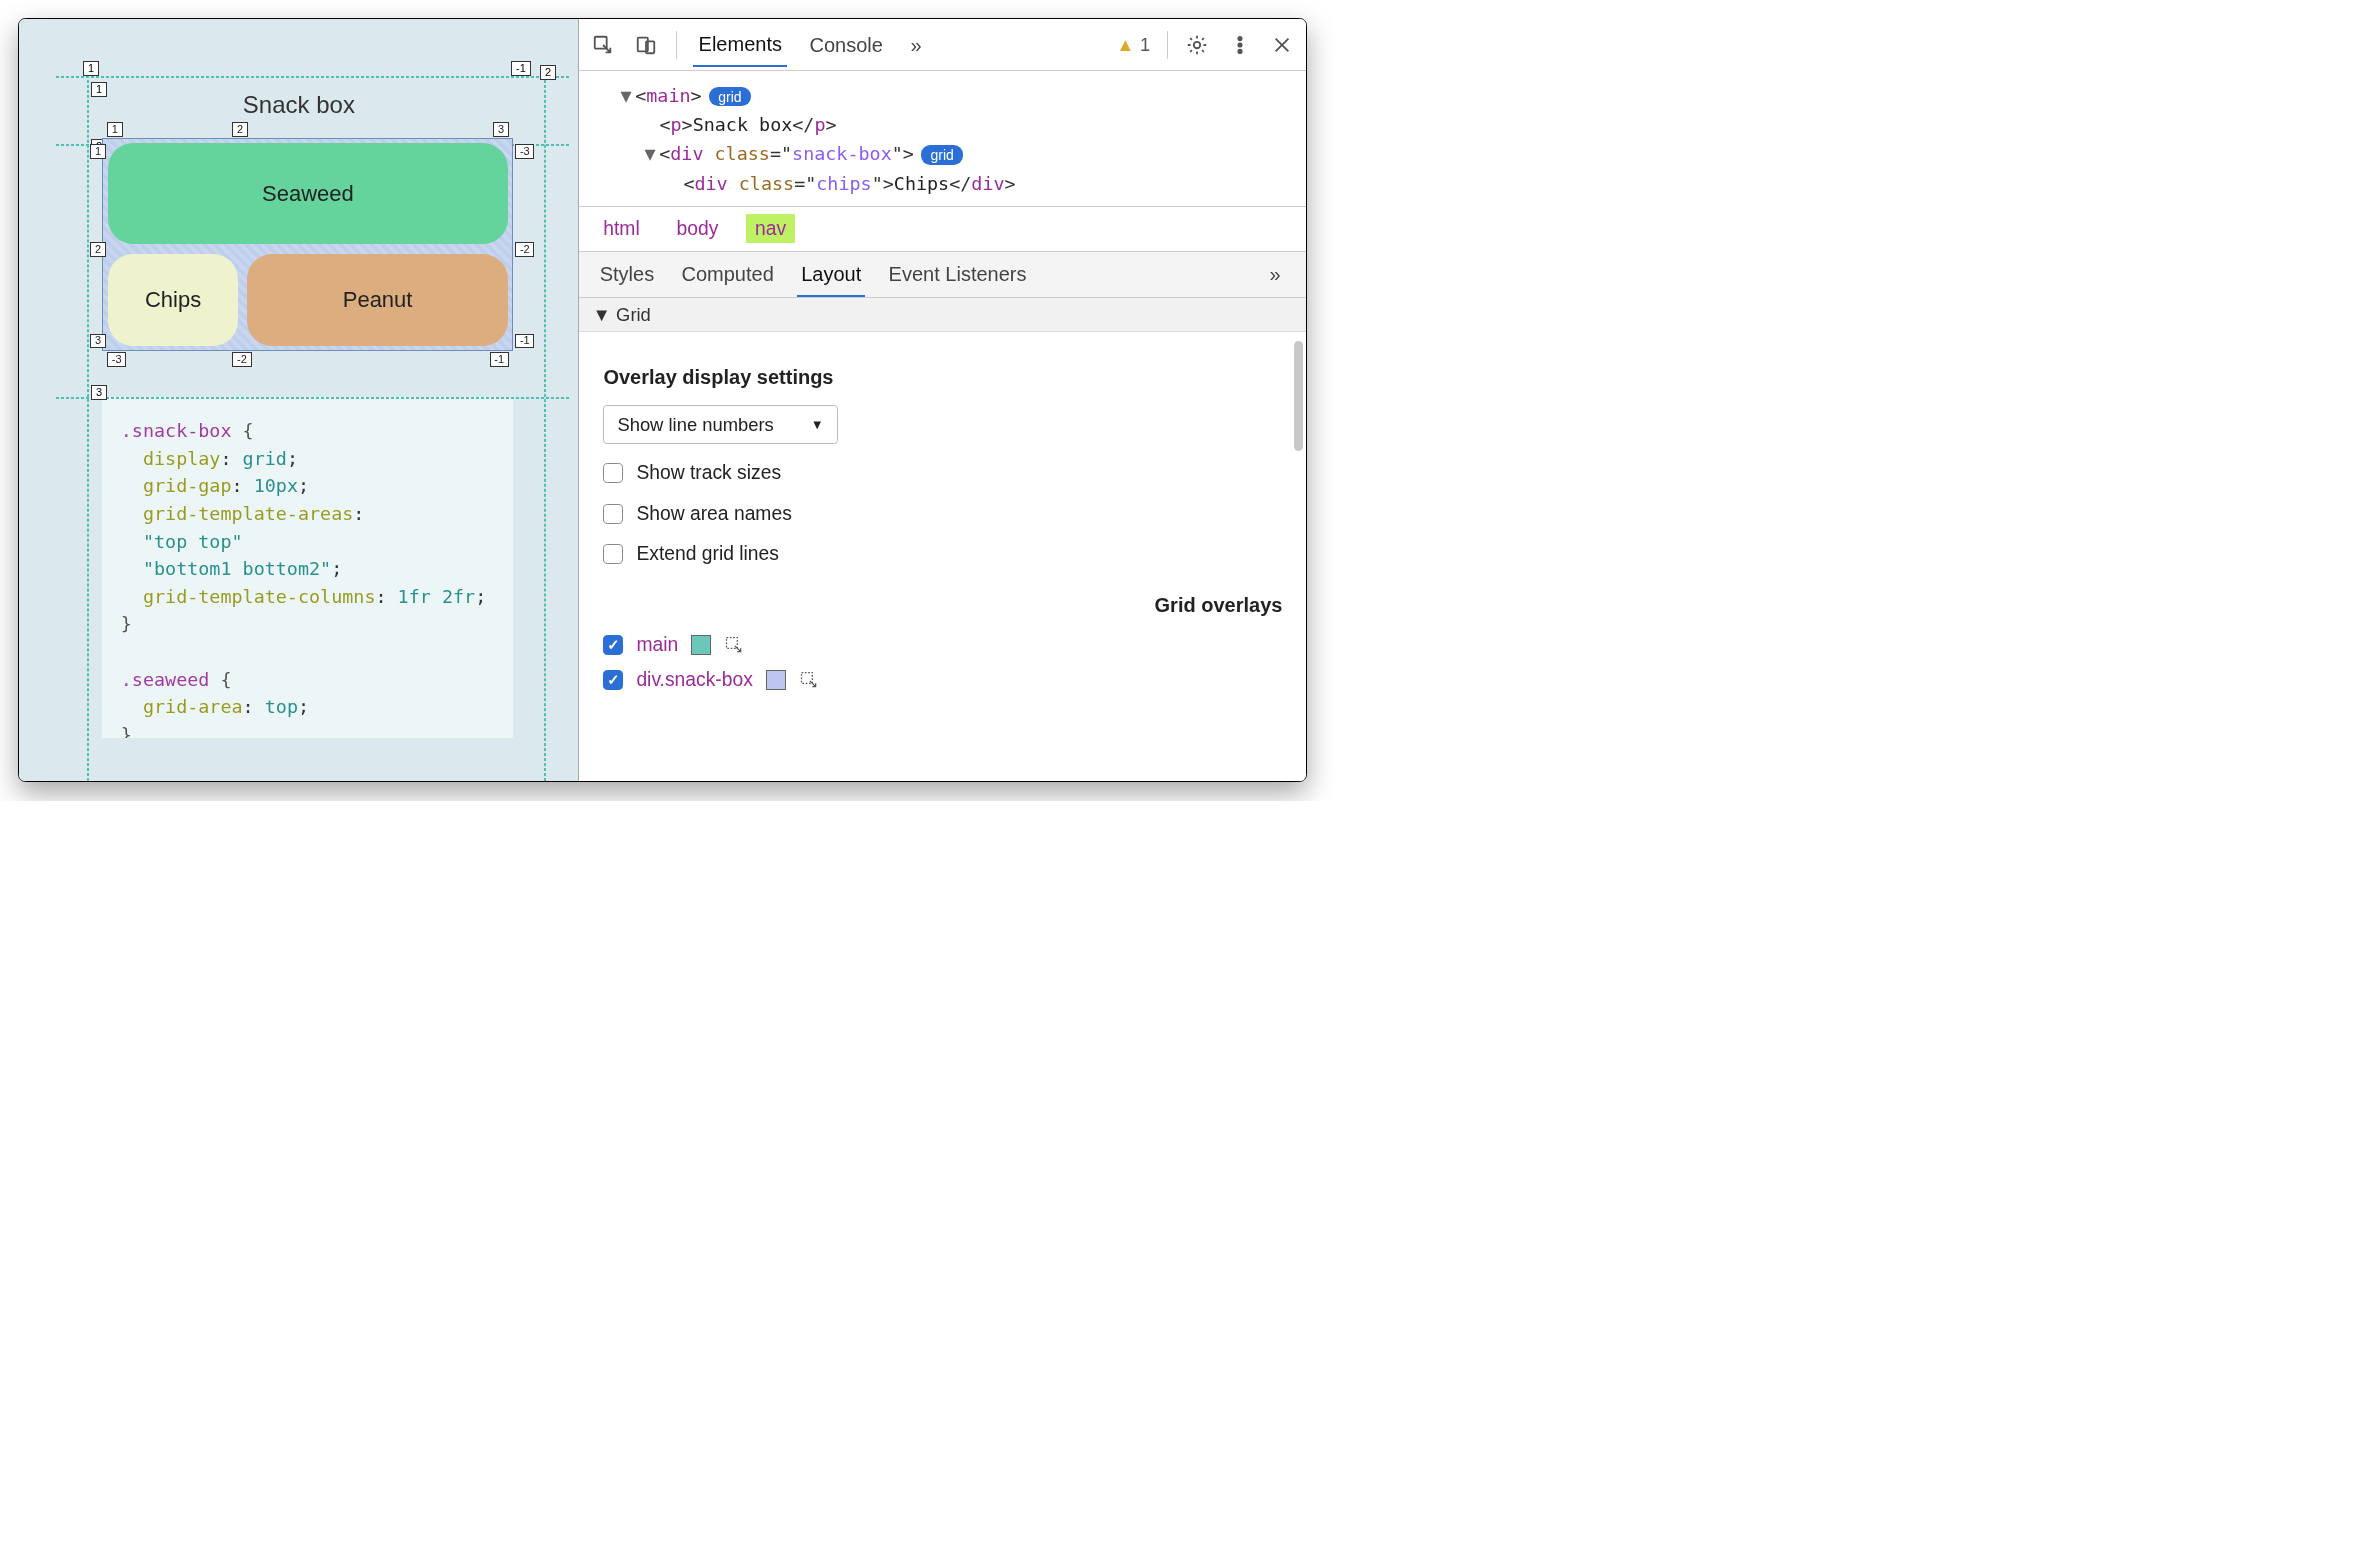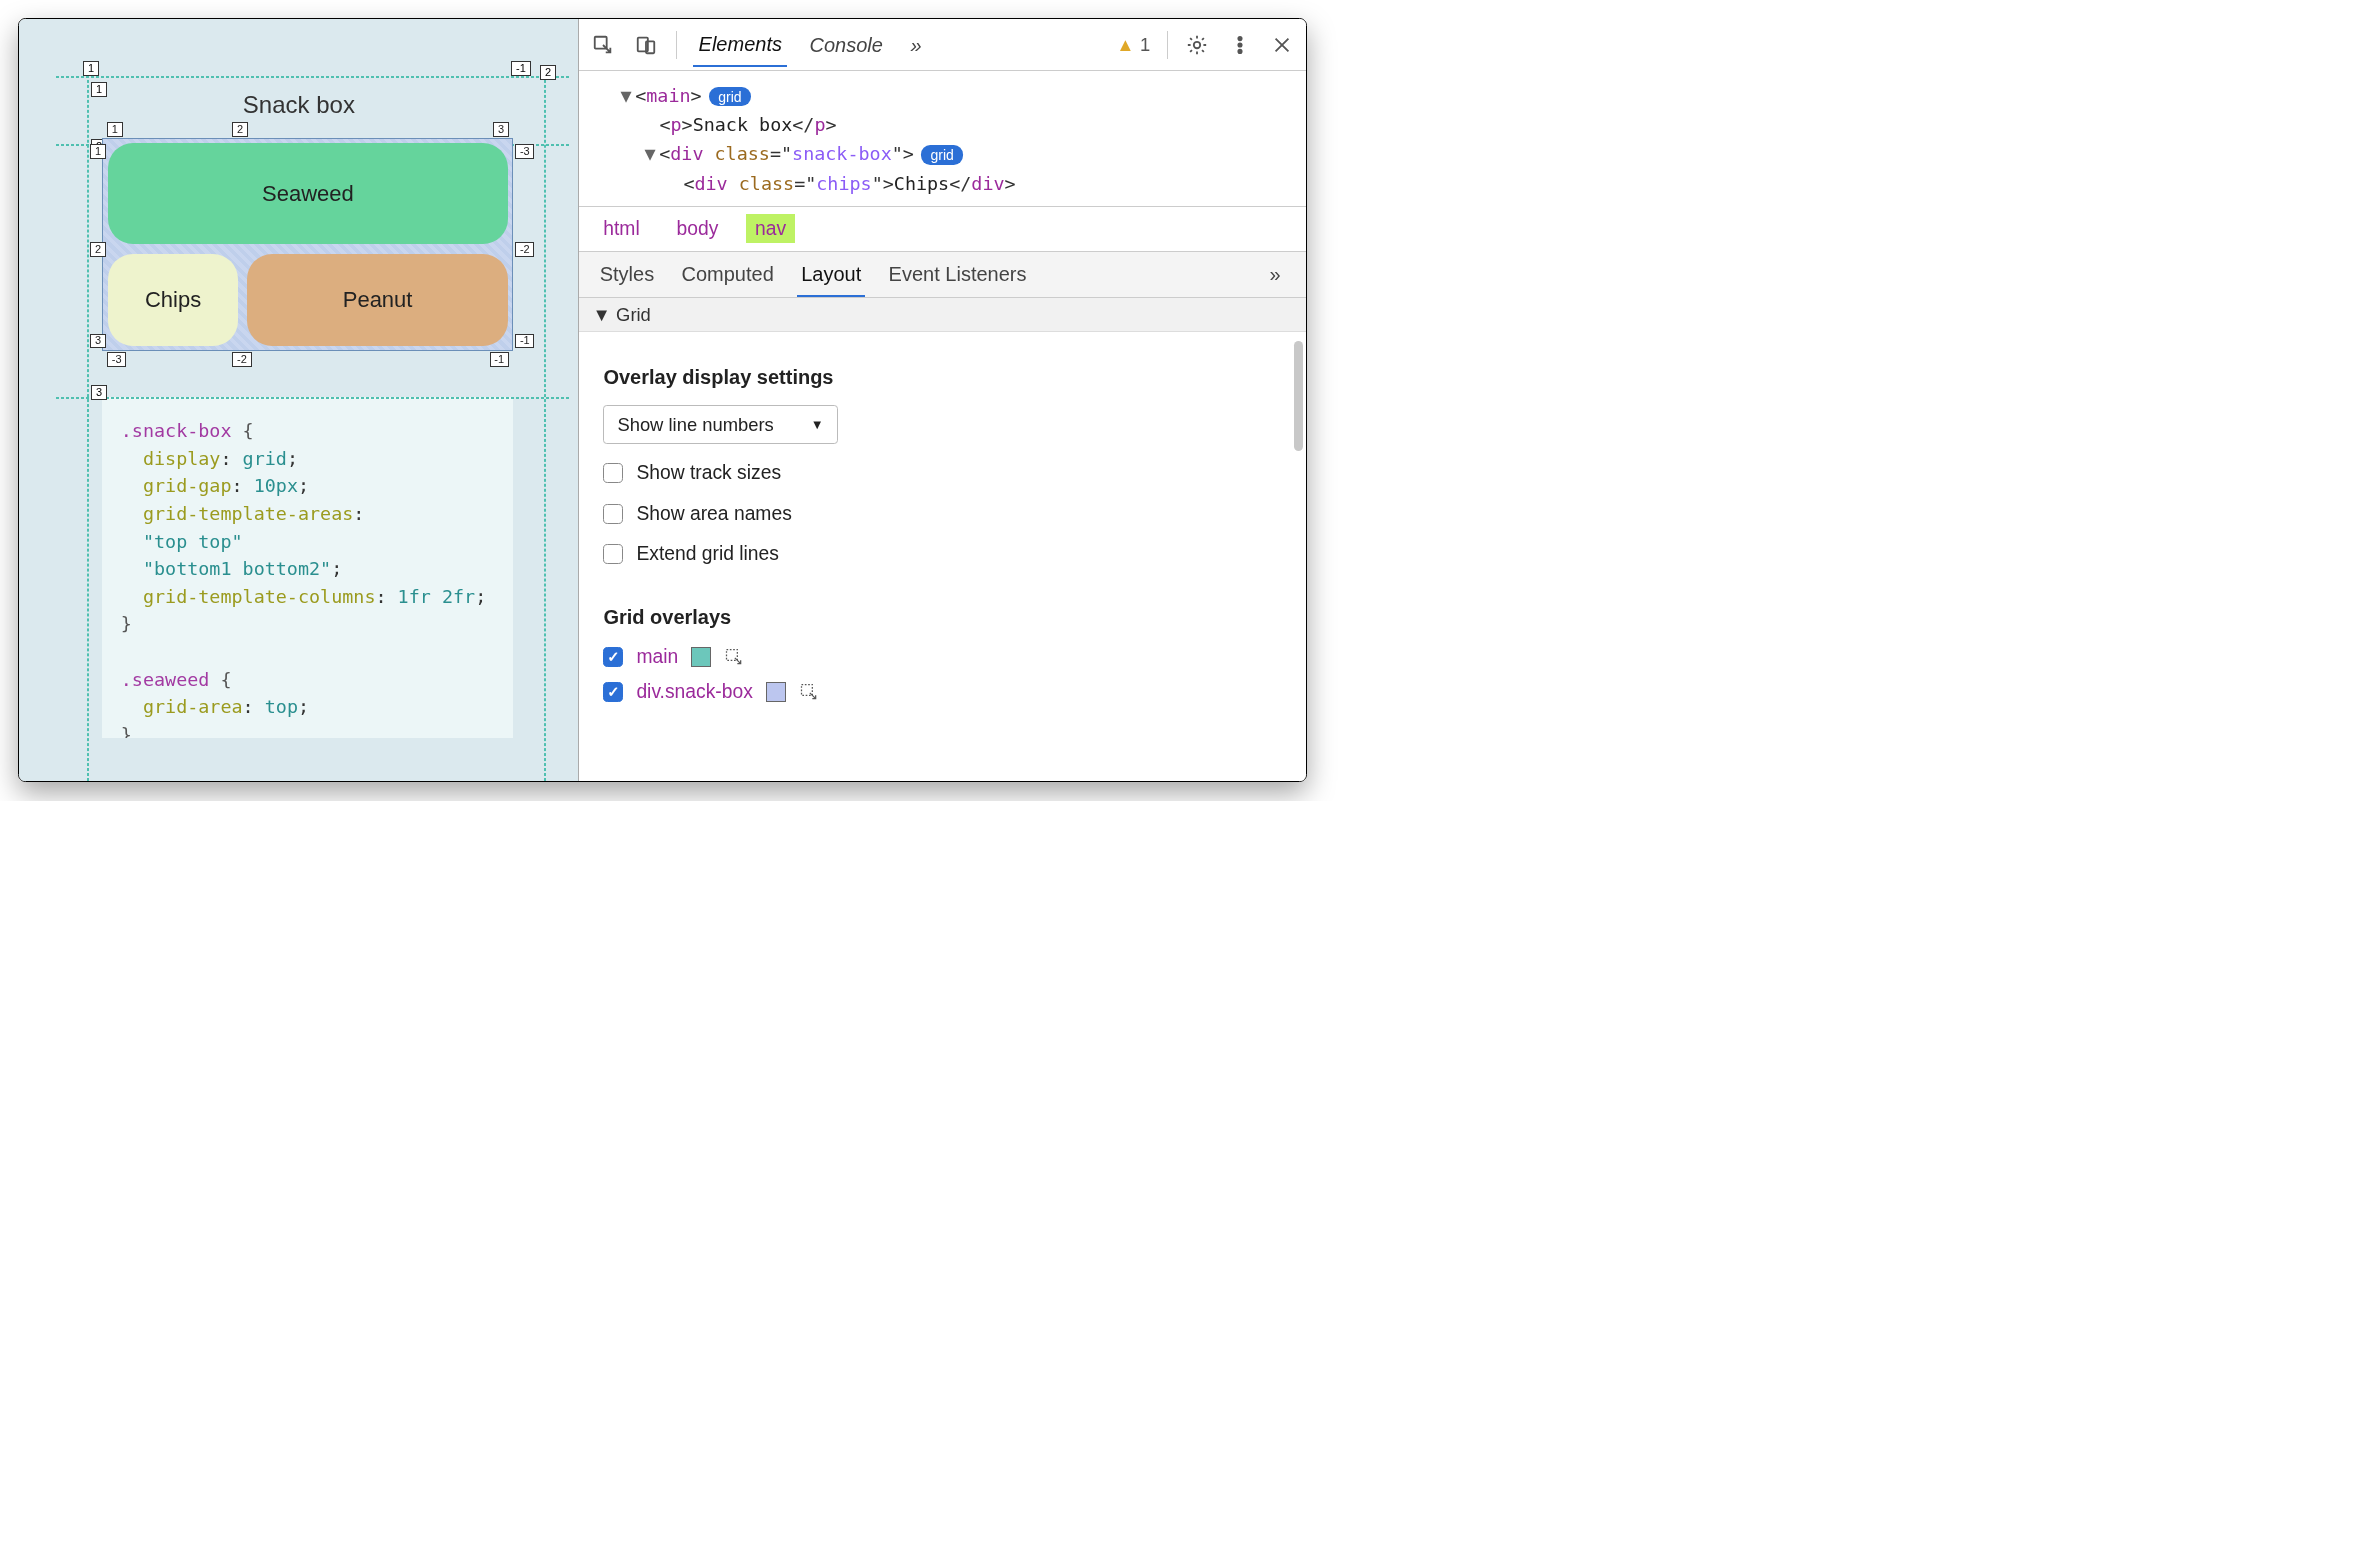--- a/index.html
+++ b/index.html
@@ -114,21 +114,20 @@
     height:52px;
     border-bottom:0.9px solid #ccc;
     padding:0 11px;
     gap:16.6px;
   }
   .tab-btn {
     font-size:20px;
     padding:11px 5.5px 9.2px 5.5px;
     color:#444;
     cursor:pointer;
-    font-style:italic;
   }
   .tab-btn.active { color:#111; border-bottom:2.8px solid #2b6fd6; }
   .spacer { flex:1; }
   .warn-badge {
     display:flex; align-items:center; gap:5.5px;
     font-size:18.4px; color:#555;
   }
   .warn-tri { color:#e0a828; font-size:18.4px;}
   .icon-btn { width:26px; height:26px; display:flex; align-items:center; justify-content:center; color:#555; cursor:pointer;}
   .icon-btn svg { width:22px; height:22px; stroke:#555; fill:none; stroke-width:2;}
@@ -386,21 +385,21 @@
       </div>
       <div class="chk-row">
         <span class="chk"></span>
         <span>Show area names</span>
       </div>
       <div class="chk-row">
         <span class="chk"></span>
         <span>Extend grid lines</span>
       </div>
 
-      <div class="h3" style="margin-top:41px;">Grid overlays</div>
+      <div class="h3" style="margin-top:29px;text-align:right;">Grid overlays</div>
 
       <div class="overlay-row">
         <span class="chk checked"></span>
         <span class="name">main</span>
         <span class="swatch teal"></span>
         <span class="show-el">
           <svg viewBox="0 0 24 24" fill="none" stroke="#555" stroke-width="1.5" stroke-dasharray="2 2">
               <rect x="3" y="3" width="13" height="13"></rect>
               <path d="M13 13 L20 20" stroke-dasharray="0"></path>
               <path d="M20 16 L20 20 L16 20" stroke-dasharray="0"></path>

